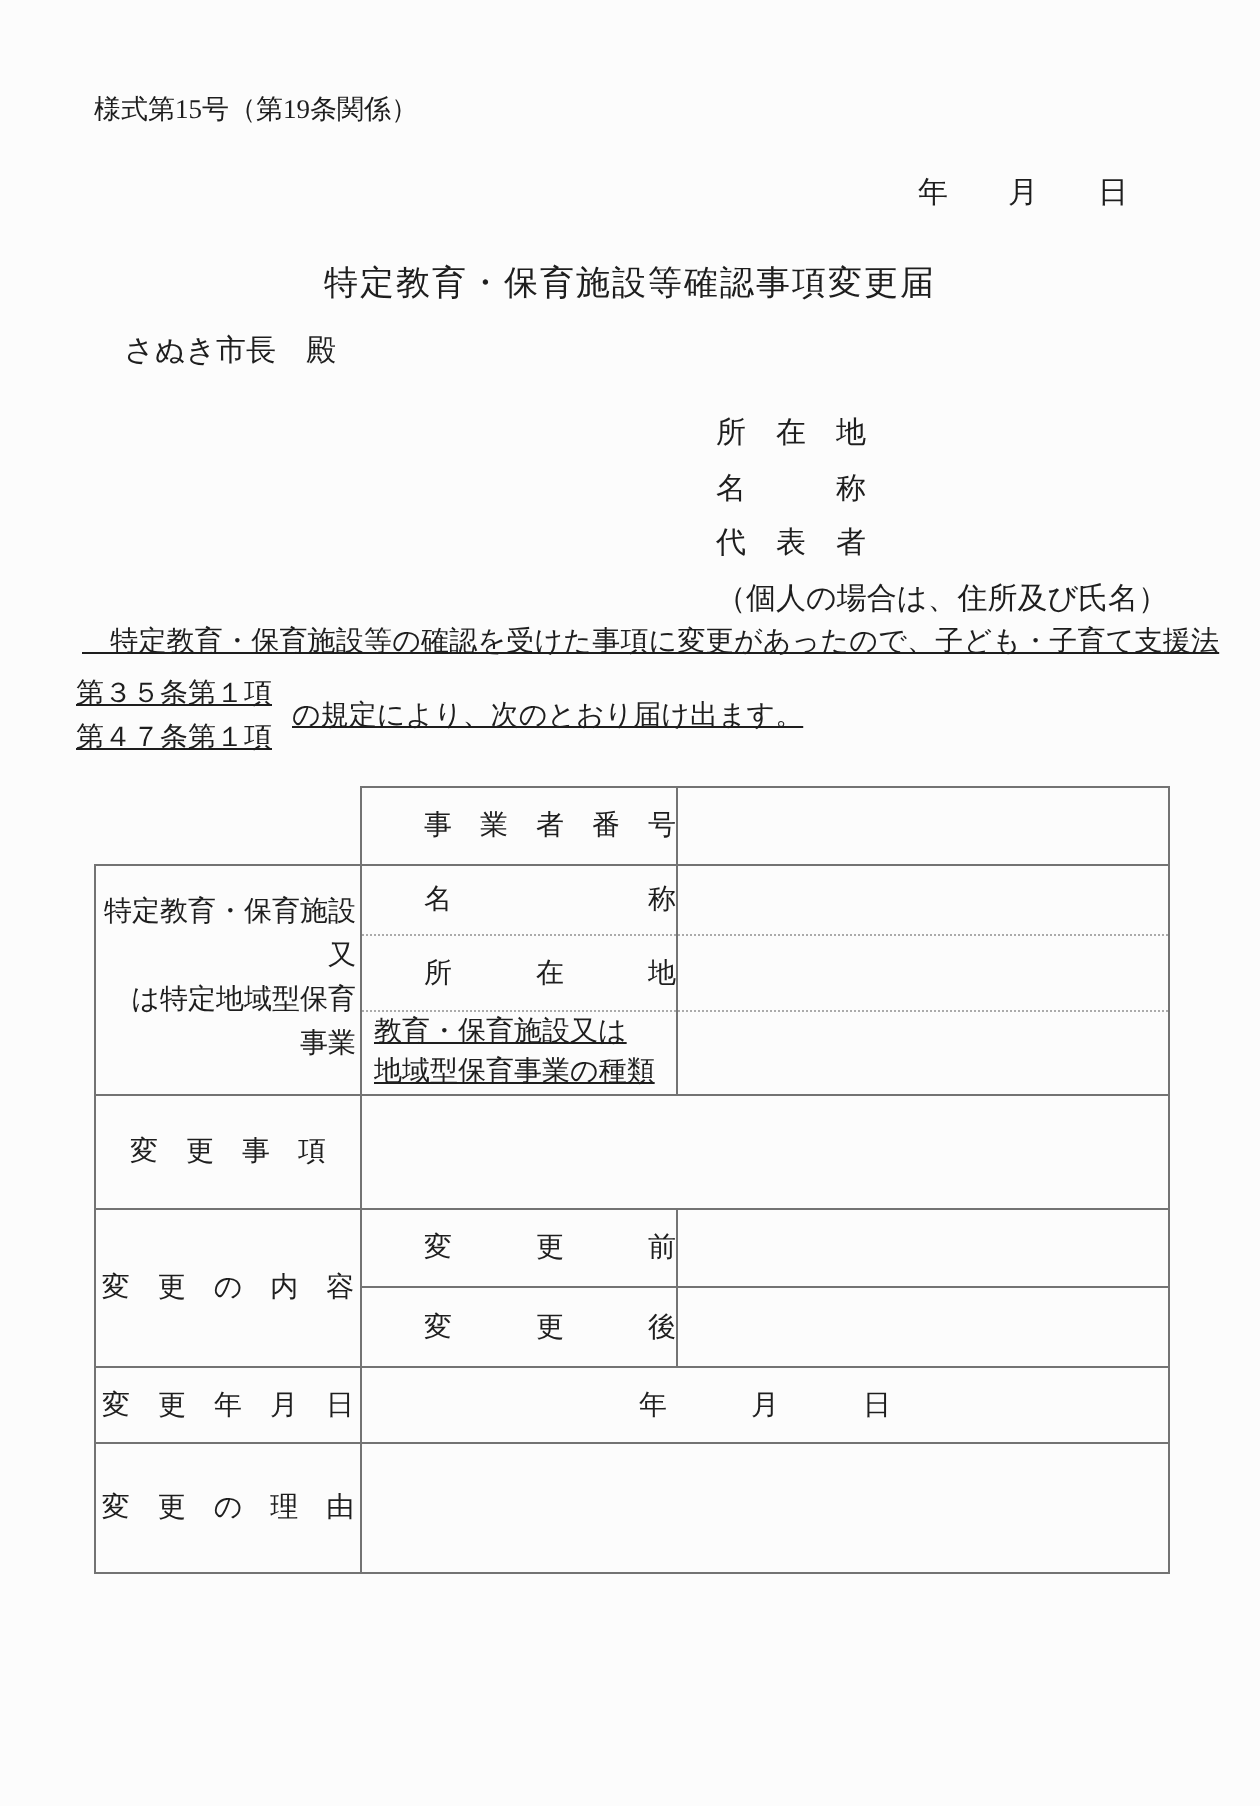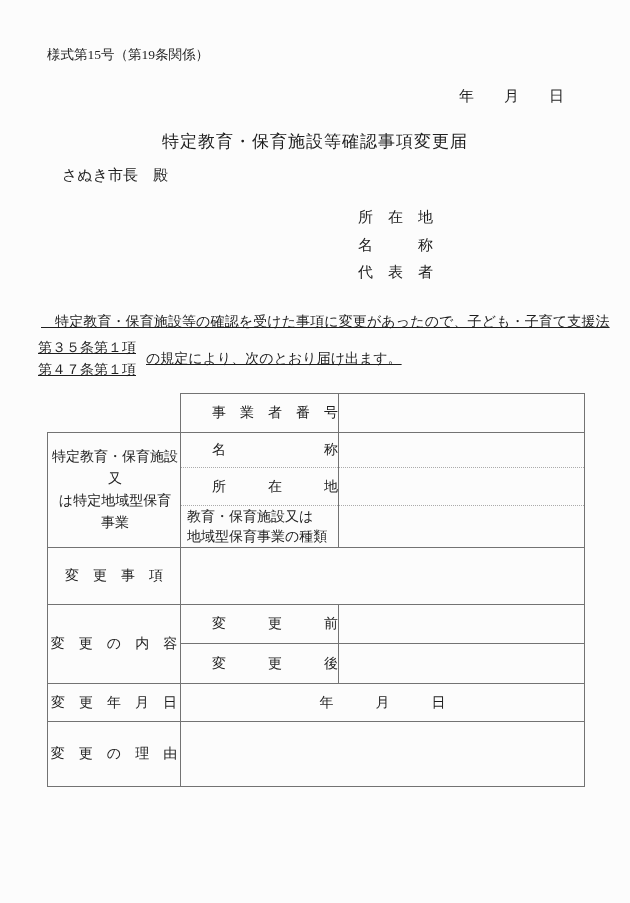--- a/index.html
+++ b/index.html
@@ -41,27 +41,27 @@
     vertical-align:middle;
     font-size:14px;
     overflow:hidden;
   }
   .no-border{border:none !important;}
   .group-cell{
     font-size:12.5px;
     padding:2px 2px 2px 4px;
     white-space:pre-line;
     line-height:22px;
-    text-align:center;
+    text-align:right;
   }
   .left-label{font-size:13.5px;text-align:center;}
   .mid-label{font-size:14px;text-align:right;}
   .type-label{
     font-size:13.5px;text-align:left;padding-left:6px;
-    white-space:pre-line;line-height:20px;
+    white-space:pre-line;line-height:20px;text-decoration:underline;
   }
   .dotted-bottom{border-bottom:1px dotted var(--dotline) !important;}
   .no-top{border-top:none !important;}
   .date-value{text-align:center;font-size:14px;}
   .value-cell{font-size:14px;padding:0 4px;}
   tr.r1{height:39px;} tr.r2{height:35px;} tr.r3{height:38px;}
   tr.r4{height:42px;} tr.r5{height:57px;} tr.r6{height:39px;}
   tr.r7{height:40px;} tr.r8{height:38px;} tr.r9{height:65px;}
 </style>
 </head>
@@ -74,20 +74,21 @@
   <div class="date-line">年　　月　　日</div>
 
   <h1 class="title">特定教育・保育施設等確認事項変更届</h1>
 
   <div class="addressee">さぬき市長　殿</div>
 
   <div class="applicant-block">
     <div>所　在　地</div>
     <div>名　　　称</div>
     <div>代　表　者</div>
+    <div>（個人の場合は、住所及び氏名）</div>
   </div>
 
   <div class="body-text">
     <div class="body-line1">　特定教育・保育施設等の確認を受けた事項に変更があったので、子ども・子育て支援法</div>
     <div class="article-cluster">
       <div class="articles">
         <div>第３５条第１項</div>
         <div>第４７条第１項</div>
       </div>
       <div class="body-line2">の規定により、次のとおり届け出ます。</div>

